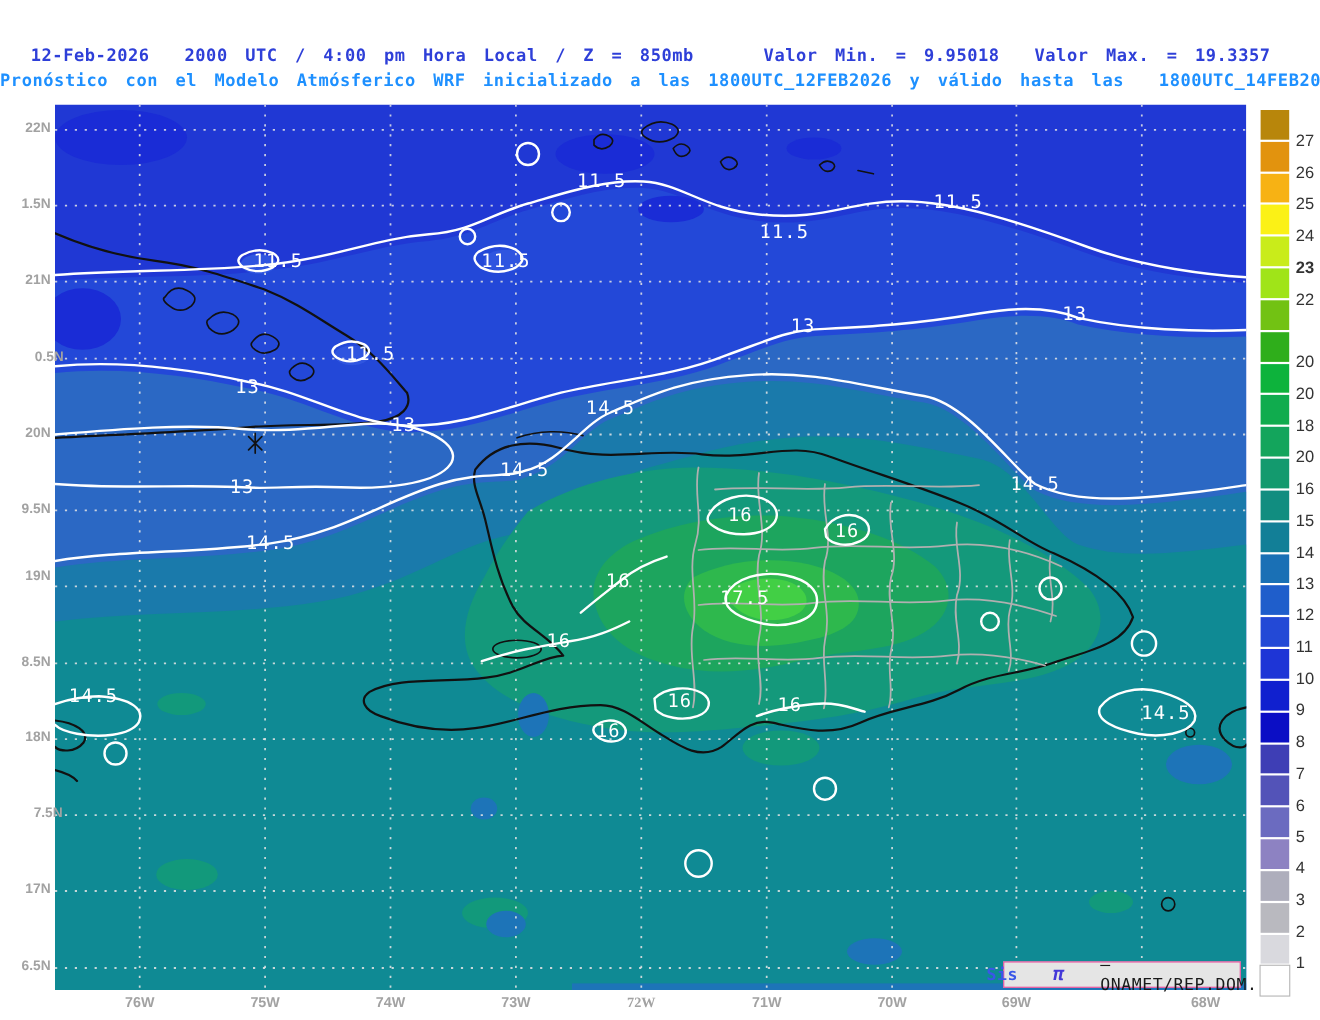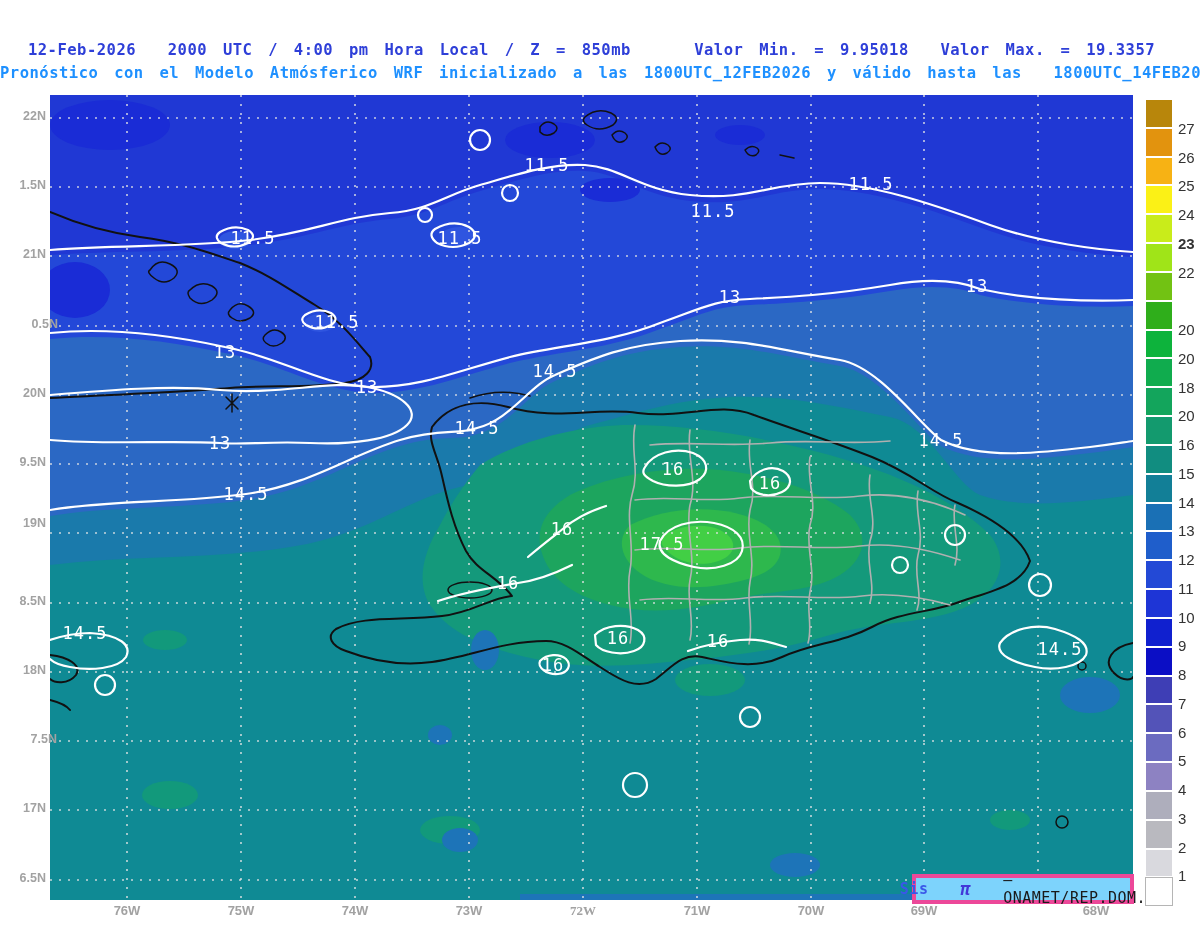--- a/index.html
+++ b/index.html
@@ -18,22 +18,22 @@
   .lon-label{position:absolute;top:903px;width:40px;text-align:center;
              font-family:"Liberation Sans",sans-serif;font-size:13px;font-weight:bold;color:#a2a2a2;}
   #colorbar{position:absolute;left:1146px;top:100px;width:26px;height:805px;
             display:flex;flex-direction:column;gap:2px;}
   #colorbar .seg{flex:1;}
   #colorbar .seg:last-child{outline:1px solid #b5b5b5;}
   .cb-label{position:absolute;left:1178px;font-family:"Liberation Sans",sans-serif;
             font-size:15px;color:#333;}
   .ct-label{position:absolute;transform:translate(-50%,-50%);color:#fff;
             font-size:17px;letter-spacing:1px;white-space:nowrap;}
-  #credit{position:absolute;left:912px;top:874px;width:214px;height:22px;background:#7dd3fc;
-          border:4px solid #ec4899;display:flex;align-items:center;justify-content:center;
+  #credit{position:absolute;left:912px;top:874px;width:214px;height:22px;background:#e5e5e5;
+          border:1px solid #ec4899;display:flex;align-items:center;justify-content:center;
           font-size:15px;letter-spacing:.5px;gap:32px;}
   #credit .sis{color:#3a57e8;font-weight:bold;}
   #credit .pi{color:#4338d8;font-weight:bold;font-style:italic;font-size:17px;}
   #credit .rest{color:#1a1a1a;}
 </style>
 </head>
 <body>
 
 <div id="page">
 
@@ -181,21 +181,21 @@
         <span class="ct-label" style="left: 35px; top: 538px;">14.5</span>
         <span class="ct-label" style="left: 891px; top: 345px;">14.5</span>
         <span class="ct-label" style="left: 1010px; top: 554px;">14.5</span>
         <span class="ct-label" style="left: 623px; top: 374px;">16</span>
         <span class="ct-label" style="left: 720px; top: 388px;">16</span>
         <span class="ct-label" style="left: 512px; top: 434px;">16</span>
         <span class="ct-label" style="left: 458px; top: 488px;">16</span>
         <span class="ct-label" style="left: 568px; top: 543px;">16</span>
         <span class="ct-label" style="left: 668px; top: 546px;">16</span>
         <span class="ct-label" style="left: 503px; top: 570px;">16</span>
-        <span class="ct-label" style="left: 612px; top: 449px;">17.5</span>
+        <span class="ct-label" style="left: 627px; top: 449px;">17.5</span>
       </div>
   </div>
 
   <div id="lat-axis">
       <div class="lat-label" style="top: 109px;">22N</div>
       <div class="lat-label" style="top: 178px;">1.5N</div>
       <div class="lat-label" style="top: 247px;">21N</div>
       <div class="lat-label" style="top: 317px; margin-left: 12px;">0.5N</div>
       <div class="lat-label" style="top: 386px;">20N</div>
       <div class="lat-label" style="top: 455px;">9.5N</div>

